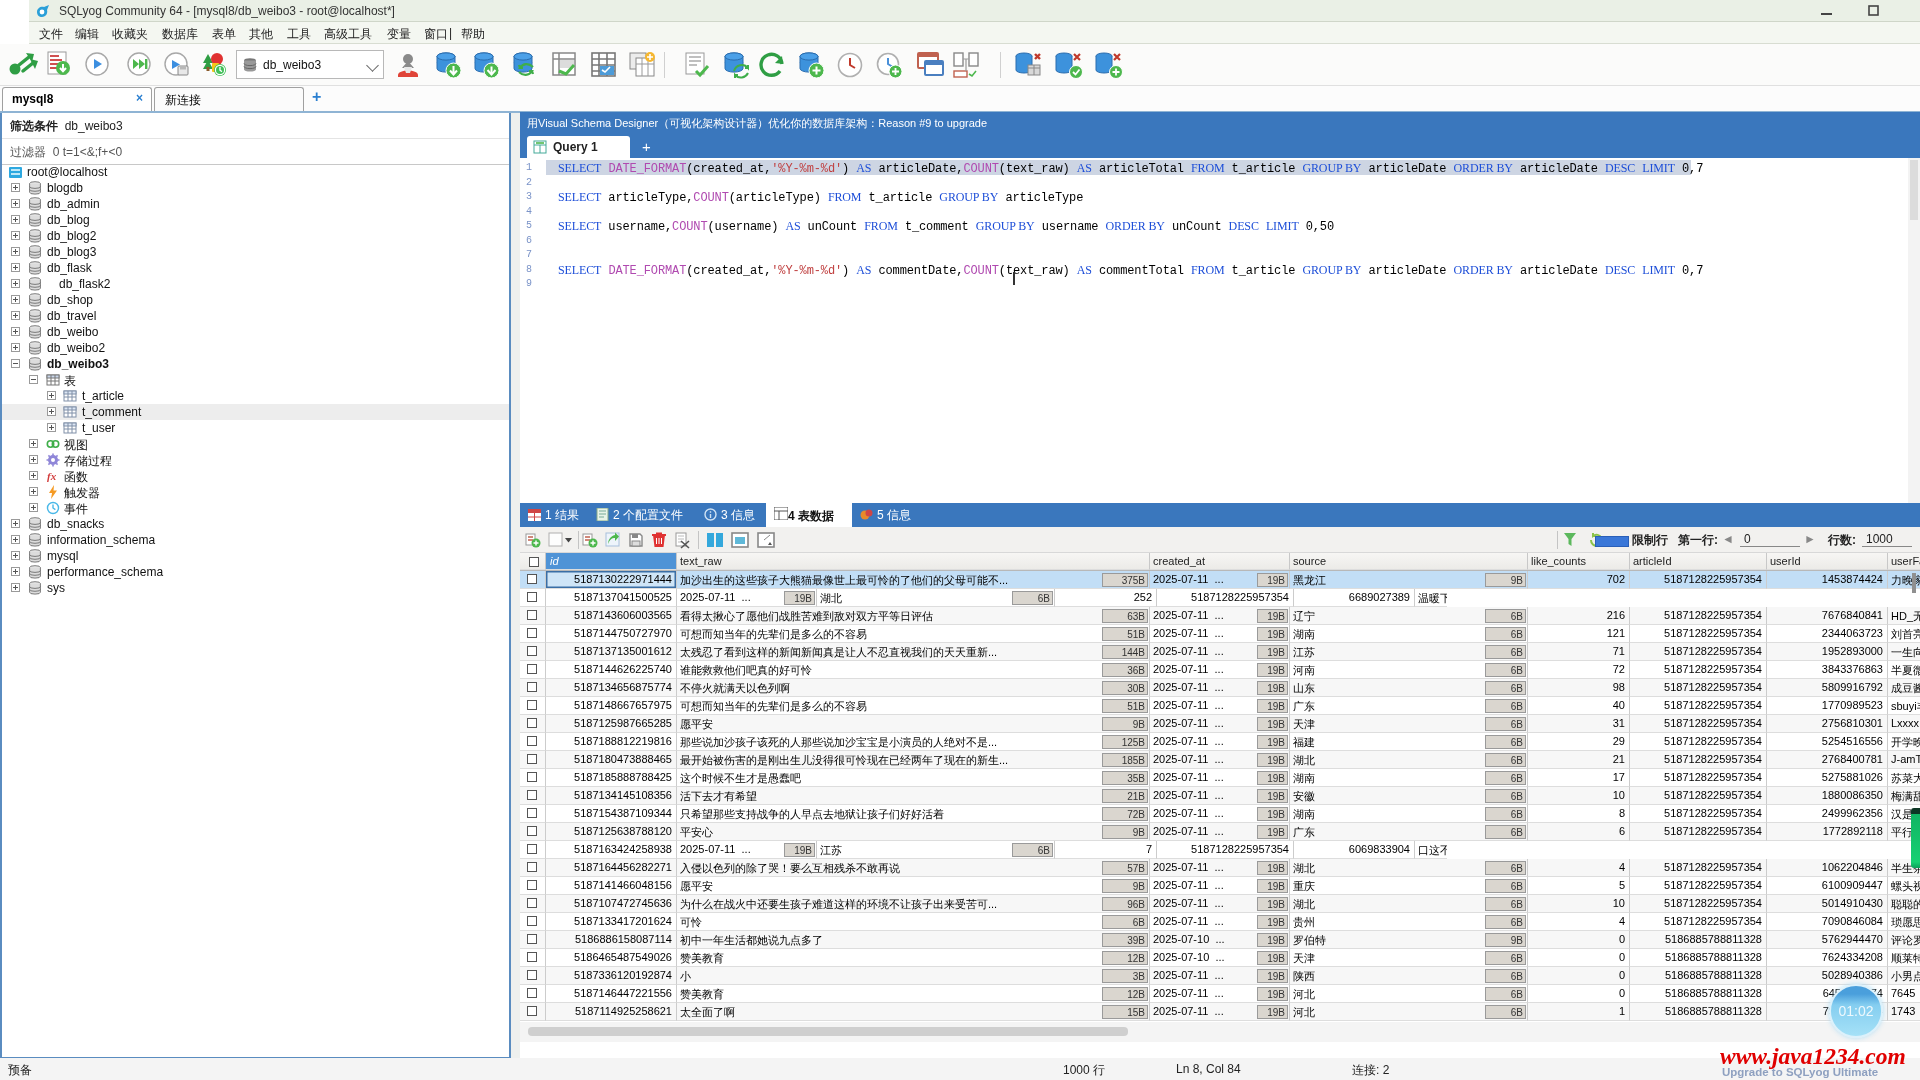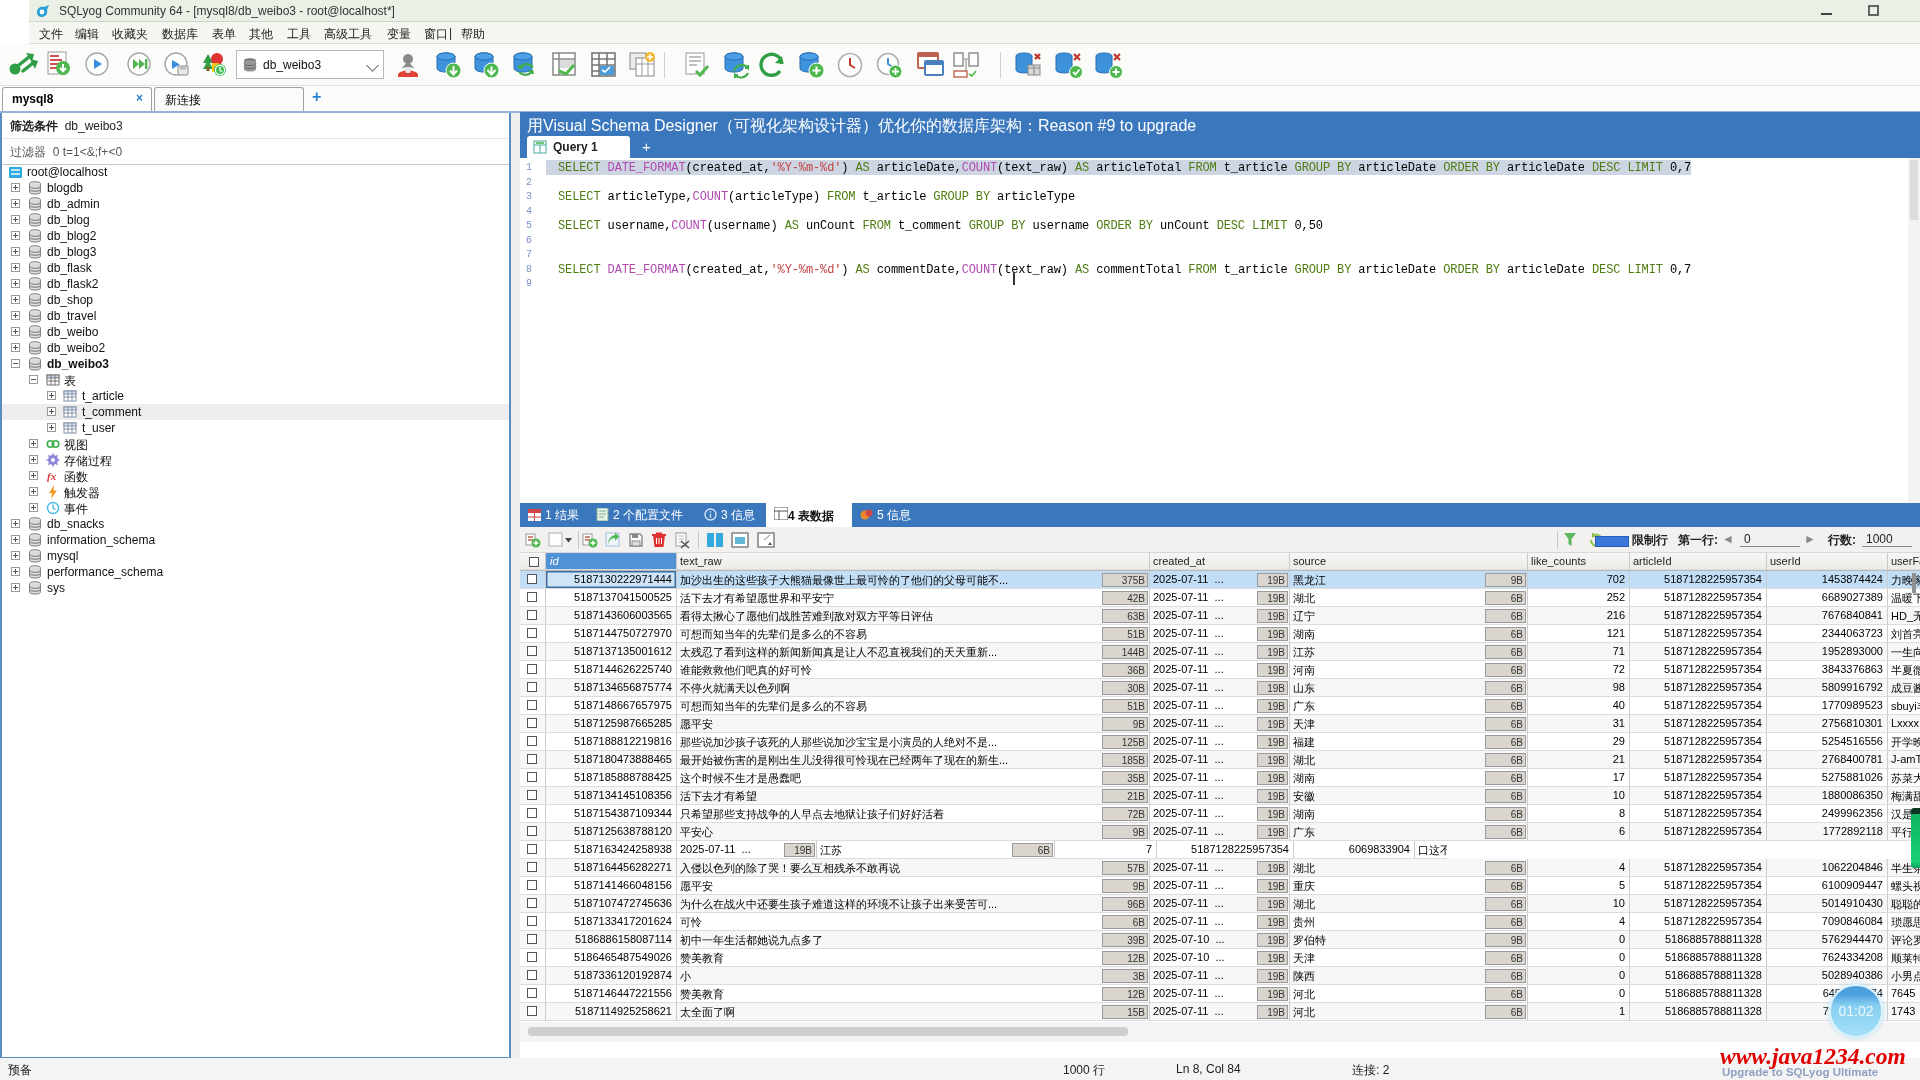--- a/index.html
+++ b/index.html
@@ -25,33 +25,33 @@
 #gap { position:absolute; left:511px; top:113px; width:9px; height:946px; background:#eef0ee; }
 .sfrow1 { position:absolute; left:0; top:0; width:100%; height:26px; border-bottom:1px solid #e4e4e4; }
 .sfrow2 { position:absolute; left:0; top:26px; width:100%; height:26px; border-bottom:1px solid #c8c8c8; }
 #tree { position:absolute; left:0; top:51px; width:100%; }
 .trow { position:relative; height:16px; }
 .trow.hl { background:#ededed; }
 .ebox { position:absolute; top:3px; }
 .ticon { position:absolute; top:1px; }
 .tlabel { position:absolute; top:1px; font-size:12px; color:#111; white-space:nowrap; }
 .tlabel.b { font-weight:bold; }
-#nag { position:absolute; left:520px; top:112px; width:1400px; height:23px; background:#3a77bd; color:#fff; font-size:16px; }
+#nag { position:absolute; left:520px; top:112px; width:1400px; height:23px; background:#3a77bd; color:#fff; font-size:11px; }
 #nag span { position:absolute; left:7px; top:4px; }
 #qtabs { position:absolute; left:520px; top:135px; width:1400px; height:23px; background:#3a77bd; }
 #qtab1 { position:absolute; left:7px; top:1px; width:103px; height:22px; background:#fff; border-radius:3px 3px 0 0; font-size:12px; font-weight:bold; color:#222; }
 #qtab1 svg { position:absolute; left:6px; top:4px; }
 #qtab1 span { position:absolute; left:26px; top:4px; }
 #qplus { position:absolute; left:122px; top:3px; color:#fff; font-size:15px; }
 #editor { position:absolute; left:520px; top:158px; width:1400px; height:345px; background:#fff; font-family:"Liberation Mono",monospace; }
 .sline { position:absolute; left:0; height:14px; width:100%; }
 .lno { position:absolute; left:2px; top:1px; width:10px; font-size:10px; color:#7a93c8; text-align:right; }
 .code { position:absolute; left:38px; top:0; font-size:12px; color:#000; white-space:pre; letter-spacing:-0.12px; }
 .lsel { position:absolute; left:26px; top:-1px; width:1145px; height:15px; background:#cdd5e3; }
-.k { color:#4d7c0f; } .f { color:#b04ab0; } .s { color:#c04040; }
+.k { color:#1d4ed8;font-family:Liberation Serif, serif; } .f { color:#b04ab0; } .s { color:#c04040; }
 #editor .sline { position:absolute; }
 #rtabs { position:absolute; left:520px; top:503px; width:1400px; height:24px; background:#3a77bd; color:#fff; font-size:12px; }
 .rtab { position:absolute; top:4px; }
 .rtab .ic { display:inline-block; vertical-align:-2px; margin-right:4px; }
 #rtab4 { position:absolute; left:246px; top:0px; height:24px; width:86px; background:#fff; color:#111; font-weight:bold; }
 #rtab4 .in { position:absolute; left:8px; top:4px; }
 #gtb { position:absolute; left:520px; top:527px; width:1400px; height:26px; background:#f2f1ef; border-bottom:1px solid #d8d8d8; }
 .gi { position:absolute; top:4px; }
 .gsep { position:absolute; top:4px; width:1px; height:18px; background:#c4c4c4; }
 #gtbr { position:absolute; right:0px; top:0px; height:26px; font-size:12px; color:#222; }
@@ -400,21 +400,21 @@
 <div class="trow">
           <svg class="ebox" style="left:9px" width="9" height="9" viewBox="0 0 9 9">
             <rect x="0.5" y="0.5" width="8" height="8" fill="#fff" stroke="#9a9a9a"></rect>
             <path d="M2 4.5h5 M4.5 2v5" stroke="#555" stroke-width="1"></path>
           </svg>
           <span class="ticon" style="left:26px"><svg width="14" height="14" viewBox="0 0 14 14">
               <ellipse cx="7" cy="2.6" rx="5.4" ry="1.9" fill="#e8e8e8" stroke="#6e6e6e" stroke-width="0.9"></ellipse>
               <path d="M1.6 2.6 v8.6 a5.4 1.9 0 0 0 10.8 0 v-8.6" fill="#dcdcdc" stroke="#6e6e6e" stroke-width="0.9"></path>
               <path d="M1.6 5.5 a5.4 1.9 0 0 0 10.8 0 M1.6 8.4 a5.4 1.9 0 0 0 10.8 0" fill="none" stroke="#6e6e6e" stroke-width="0.9"></path>
             </svg></span>
-          <span class="tlabel" style="left:45px">db_flask2</span>
+          <span class="tlabel" style="left:57px">db_flask2</span>
         </div>
 <div class="trow">
           <svg class="ebox" style="left:9px" width="9" height="9" viewBox="0 0 9 9">
             <rect x="0.5" y="0.5" width="8" height="8" fill="#fff" stroke="#9a9a9a"></rect>
             <path d="M2 4.5h5 M4.5 2v5" stroke="#555" stroke-width="1"></path>
           </svg>
           <span class="ticon" style="left:26px"><svg width="14" height="14" viewBox="0 0 14 14">
               <ellipse cx="7" cy="2.6" rx="5.4" ry="1.9" fill="#e8e8e8" stroke="#6e6e6e" stroke-width="0.9"></ellipse>
               <path d="M1.6 2.6 v8.6 a5.4 1.9 0 0 0 10.8 0 v-8.6" fill="#dcdcdc" stroke="#6e6e6e" stroke-width="0.9"></path>
               <path d="M1.6 5.5 a5.4 1.9 0 0 0 10.8 0 M1.6 8.4 a5.4 1.9 0 0 0 10.8 0" fill="none" stroke="#6e6e6e" stroke-width="0.9"></path>
@@ -813,24 +813,20 @@
           <span class="sz w40">9B</span>
         </div>
 <div class="c lk">702</div>
 <div class="c aid">5187128225957354</div>
 <div class="c uid">1453874424</div>
 <div class="c uf">力晚家的</div>
 </div>
 <div class="grow">
 <div class="c cb"><span class="chk"></span></div>
 <div class="c id">5187137041500525</div>
-<div class="c tx">
-          <span class="t">活下去才有希望愿世界和平安宁</span>
-          <span class="sz w44">42B</span>
-        </div>
 <div class="c dt">
           <span class="t">2025-07-11&nbsp; ...</span>
           <span class="sz w30">19B</span>
         </div>
 <div class="c sc">
           <span class="t">湖北</span>
           <span class="sz w40">6B</span>
         </div>
 <div class="c lk">252</div>
 <div class="c aid">5187128225957354</div>

